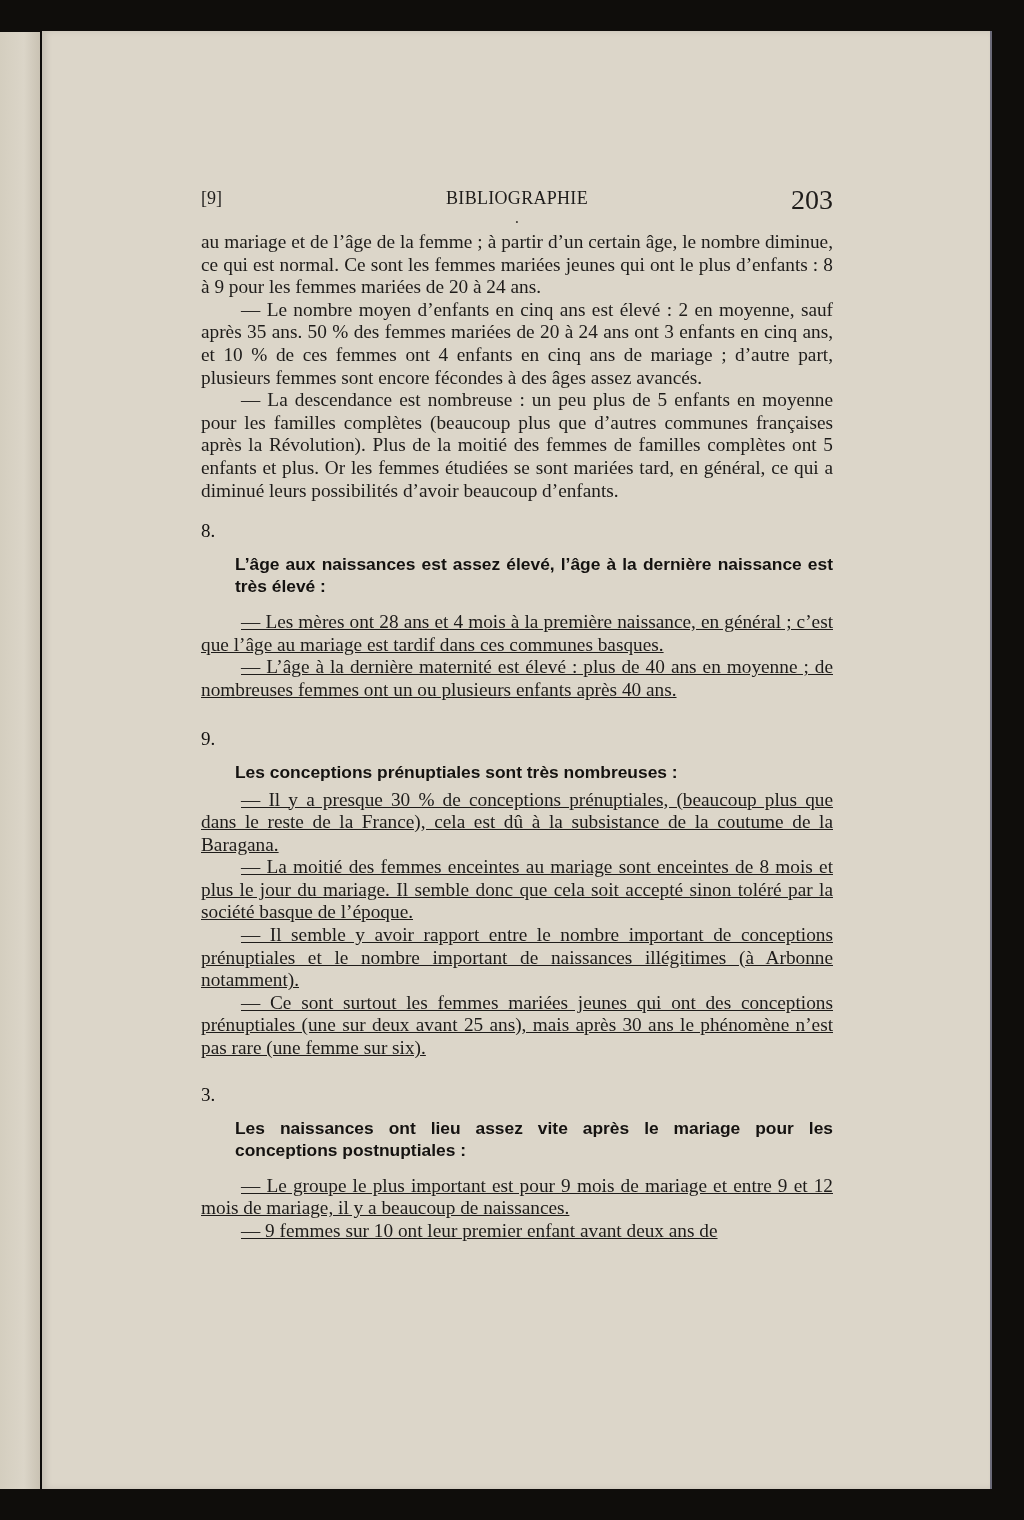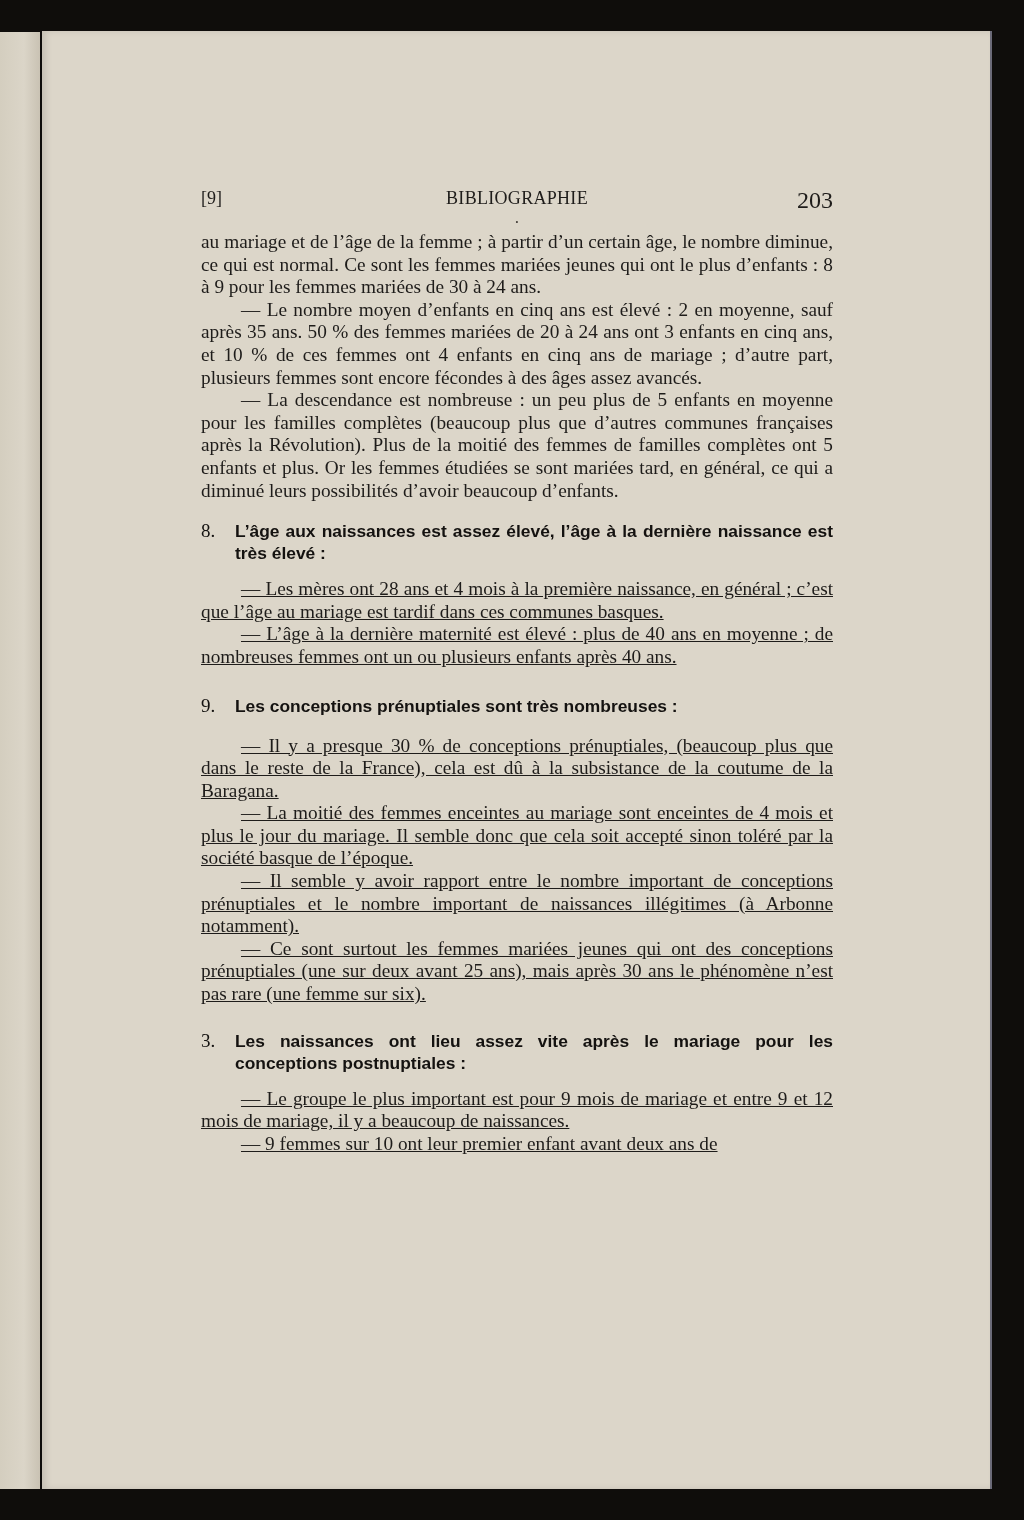--- a/index.html
+++ b/index.html
@@ -22,71 +22,71 @@
     color: #1e1c1a;
     font-size: 19.3px;
     line-height: 22.6px;
   }
   .running-head {
     position: relative; height: 28px; margin-top: 7px;
     font-size: 18px;
   }
   .running-head .left { position: absolute; left: 0; top: 0; }
   .running-head .center { position: absolute; left: 0; right: 0; top: 0; text-align: center; letter-spacing: 0.3px; }
-  .running-head .right { position: absolute; right: 0; top: 2px; font-size: 24px; }
+  .running-head .right { position: absolute; right: 0; top: 2px; font-size: 28px; }
   .mark { text-align: center; height: 16px; font-size: 8px; line-height: 16px; color: #3a3530; }
   p { margin: 0; text-align: justify; }
   p.indent { text-indent: 40px; }
   .section { margin-top: 16px; }
   .section-head {
     display: flex; font-family: "Liberation Sans", "DejaVu Sans", sans-serif;
     font-weight: bold; font-size: 17.4px; line-height: 22px; color: #141210;
   }
   .section-head .num { font-weight: normal; width: 34px; flex: none; font-family: "Liberation Serif", serif; font-size: 19px; }
-  .section-head .title { flex: 1; text-align: justify; }
+  .section-head .title { flex: 1; text-align: justify; margin-top: 33px; }
   .section-body { margin-top: 14px; text-decoration: underline; }
 </style>
 </head>
 <body>
 
 <div class="left-page"></div>
 <div class="page">
 </div>
 
 <div class="content">
   <div class="running-head">
     <span class="left">[9]</span>
     <span class="center">BIBLIOGRAPHIE</span>
     <span class="right">203</span>
   </div>
   <div class="mark">•</div>
 
-  <p>au mariage et de l’âge de la femme ; à partir d’un certain âge, le nombre diminue, ce qui est normal. Ce sont les femmes mariées jeunes qui ont le plus d’enfants : 8 à 9 pour les femmes mariées de 30 à 24 ans.</p>
+  <p>au mariage et de l’âge de la femme ; à partir d’un certain âge, le nombre diminue, ce qui est normal. Ce sont les femmes mariées jeunes qui ont le plus d’enfants : 8 à 9 pour les femmes mariées de 20 à 24 ans.</p>
   <p class="indent">— Le nombre moyen d’enfants en cinq ans est élevé : 2 en moyenne, sauf après 35 ans. 50 % des femmes mariées de 20 à 24 ans ont 3 enfants en cinq ans, et 10 % de ces femmes ont 4 enfants en cinq ans de mariage ; d’autre part, plusieurs femmes sont encore fécondes à des âges assez avancés.</p>
   <p class="indent">— La descendance est nombreuse : un peu plus de 5 enfants en moyenne pour les familles complètes (beaucoup plus que d’autres communes françaises après la Révolution). Plus de la moitié des femmes de familles complètes ont 5 enfants et plus. Or les femmes étudiées se sont mariées tard, en général, ce qui a diminué leurs possibilités d’avoir beaucoup d’enfants.</p>
 
   <div class="section" style="margin-top:18px;">
     <div class="section-head">
       <span class="num">8.</span>
       <span class="title">L’âge aux naissances est assez élevé, l’âge à la dernière naissance est très élevé :</span>
     </div>
     <div class="section-body">
       <p class="indent">— Les mères ont 28 ans et 4 mois à la première naissance, en général ; c’est que l’âge au mariage est tardif dans ces communes basques.</p>
       <p class="indent">— L’âge à la dernière maternité est élevé : plus de 40 ans en moyenne ; de nombreuses femmes ont un ou plusieurs enfants après 40 ans.</p>
     </div>
   </div>
 
   <div class="section" style="margin-top:26px;">
     <div class="section-head">
       <span class="num">9.</span>
       <span class="title">Les conceptions prénuptiales sont très nombreuses :</span>
     </div>
-    <div class="section-body" style="margin-top:18px;">
+    <div class="section-body" style="margin-top:6px;">
       <p class="indent">— Il y a presque 30 % de conceptions prénuptiales, (beaucoup plus que dans le reste de la France), cela est dû à la subsistance de la coutume de la Baragana.</p>
-      <p class="indent">— La moitié des femmes enceintes au mariage sont enceintes de 4 mois et plus le jour du mariage. Il semble donc que cela soit accepté sinon toléré par la société basque de l’époque.</p>
+      <p class="indent">— La moitié des femmes enceintes au mariage sont enceintes de 8 mois et plus le jour du mariage. Il semble donc que cela soit accepté sinon toléré par la société basque de l’époque.</p>
       <p class="indent">— Il semble y avoir rapport entre le nombre important de conceptions prénuptiales et le nombre important de naissances illégitimes (à Arbonne notamment).</p>
       <p class="indent">— Ce sont surtout les femmes mariées jeunes qui ont des conceptions prénuptiales (une sur deux avant 25 ans), mais après 30 ans le phénomène n’est pas rare (une femme sur six).</p>
     </div>
   </div>
 
   <div class="section" style="margin-top:24px;">
     <div class="section-head">
       <span class="num">3.</span>
       <span class="title">Les naissances ont lieu assez vite après le mariage pour les conceptions postnuptiales :</span>
     </div>

